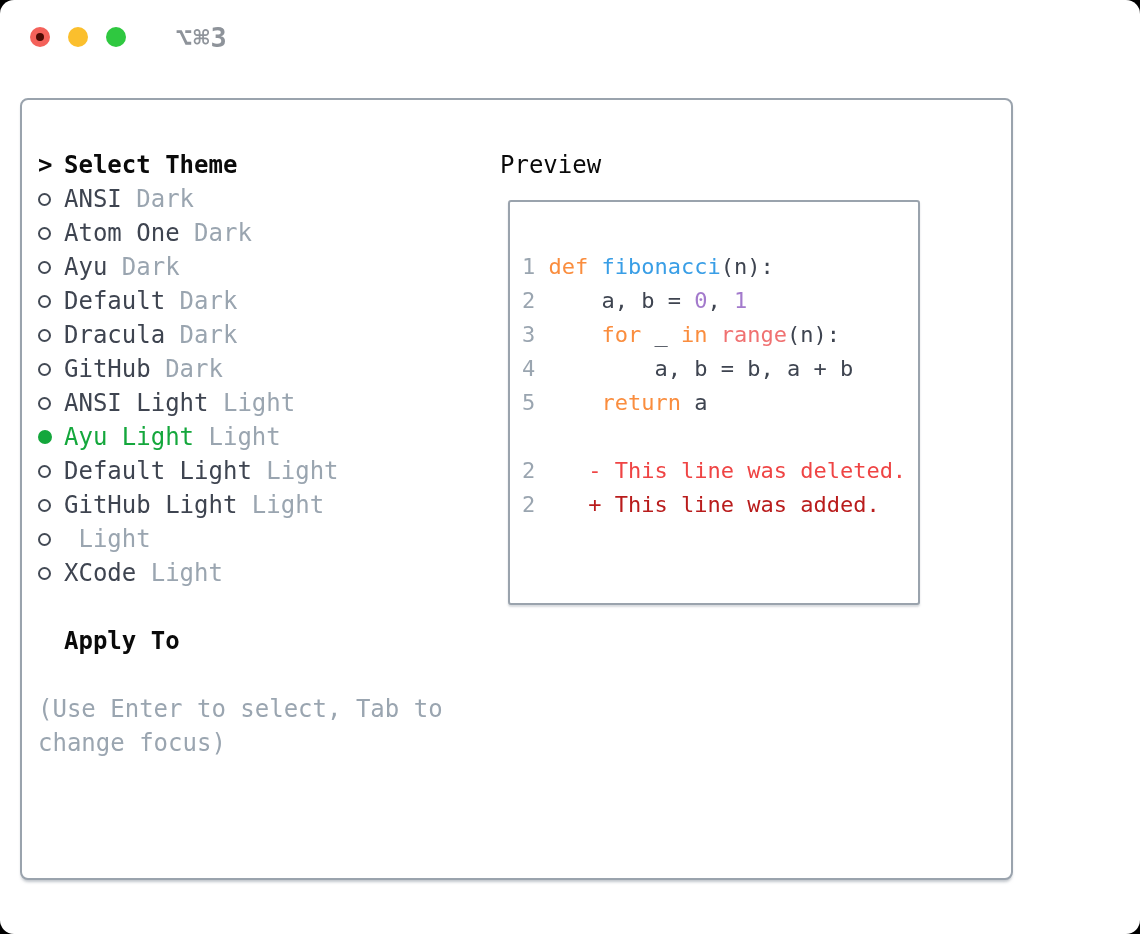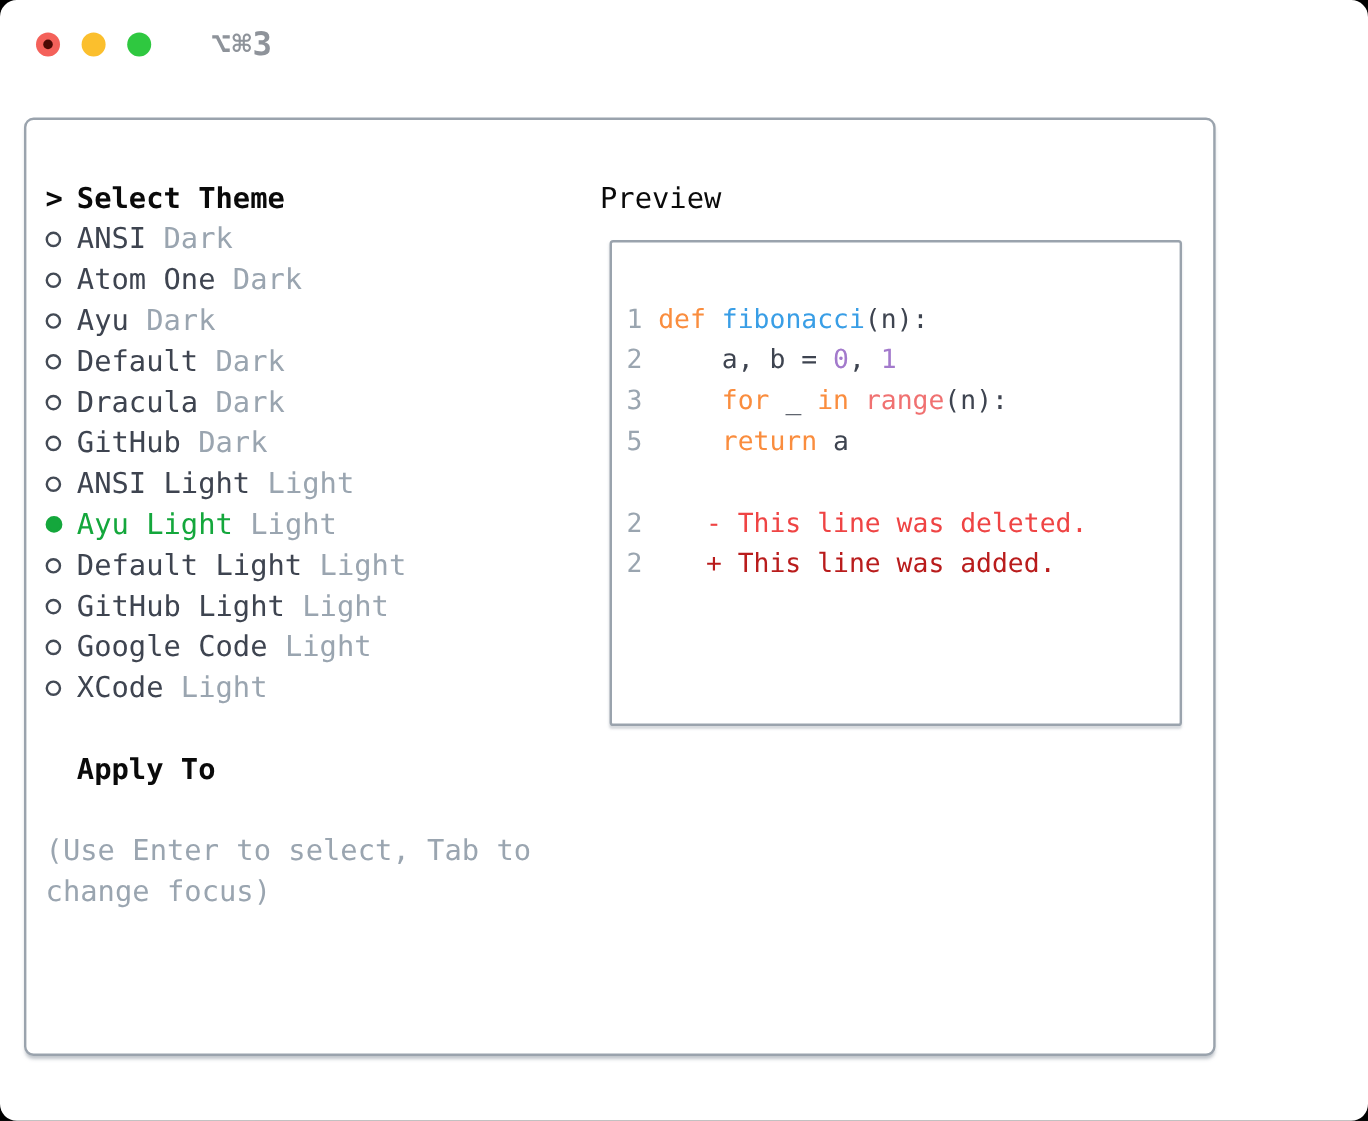--- a/index.html
+++ b/index.html
@@ -33,21 +33,21 @@
   .row.selected .label { color:#14a73c; }
   .row .variant { color:#9aa5b0; }
   .row.header { font-weight:bold; color:#0a0a0a; }
   .row.header .marker { font-weight:bold; }
   .row.spacer { height:34px; }
   .row.help { color:#9aa5b0; }
 
   
   .preview-head { position:absolute; left:478px; top:48px; height:34px; line-height:34px;
                   font-size:24px; font-weight:normal; color:#0a0a0a; }
-  .preview-box { position:absolute; left:486px; top:100px; width:477px; height:405px;
+  .preview-box { position:absolute; left:486px; top:100px; width:412px; height:405px;
                  border:2px solid #9aa3ad; border-radius:3px; background:#fff;
                  padding:48px 0 0 12px; box-shadow:0 2px 2px rgba(140,150,160,.35); }
   .code-line { height:34px; line-height:34px; font-size:22px; white-space:pre; color:#3e4450; }
   .tk-ln  { color:#9aa5b0; }
   .tk-pl  { color:#3e4450; }
   .tk-kw  { color:#fa8d3e; }
   .tk-fn  { color:#399ee6; }
   .tk-bi  { color:#f07171; }
   .tk-nu  { color:#a37acc; }
   .tk-ctx { color:#9aa5b0; }
@@ -111,21 +111,21 @@
           <div class="row">
     <span class="marker"><span class="circ"></span></span>
     <span class="label">Default Light</span><span> </span><span class="variant">Light</span>
   </div>
           <div class="row">
     <span class="marker"><span class="circ"></span></span>
     <span class="label">GitHub Light</span><span> </span><span class="variant">Light</span>
   </div>
           <div class="row">
     <span class="marker"><span class="circ"></span></span>
-    <span class="label">Google Code</span><span> </span><span class="variant">Light</span>
+    <span> </span><span class="variant">Light</span>
   </div>
           <div class="row">
     <span class="marker"><span class="circ"></span></span>
     <span class="label">XCode</span><span> </span><span class="variant">Light</span>
   </div>
         </div>
       <div class="row spacer"></div>
       <div class="row header">
         <span class="marker"></span>
         <span class="label">Apply To</span>
@@ -133,20 +133,21 @@
       <div class="row spacer"></div>
       <div class="row help">(Use Enter to select, Tab to</div>
       <div class="row help">change focus)</div>
     </div>
 
     <div class="preview-head">Preview</div>
     <div class="preview-box" id="preview-box">
         <div class="code-line"><span class="tk-ln">1</span><span class="tk-pl"> </span><span class="tk-kw">def</span><span class="tk-pl"> </span><span class="tk-fn">fibonacci</span><span class="tk-pl">(n):</span></div>
         <div class="code-line"><span class="tk-ln">2</span><span class="tk-pl">     </span><span class="tk-pl">a, b = </span><span class="tk-nu">0</span><span class="tk-pl">, </span><span class="tk-nu">1</span></div>
         <div class="code-line"><span class="tk-ln">3</span><span class="tk-pl">     </span><span class="tk-kw">for</span><span class="tk-pl"> _ </span><span class="tk-kw">in</span><span class="tk-pl"> </span><span class="tk-bi">range</span><span class="tk-pl">(n):</span></div>
+        <div class="code-line"><span class="tk-ln">4</span><span class="tk-pl">         </span><span class="tk-pl">a, b = b, a + b</span></div>
         <div class="code-line"><span class="tk-ln">5</span><span class="tk-pl">     </span><span class="tk-kw">return</span><span class="tk-pl"> a</span></div>
         <div class="code-line"></div>
         <div class="code-line"><span class="tk-ln">2</span><span class="tk-pl">    </span><span class="tk-del">- This line was deleted.</span></div>
         <div class="code-line"><span class="tk-ln">2</span><span class="tk-pl">    </span><span class="tk-add">+ This line was added.</span></div>
       </div>
 
   </div>
 </div>
 
 </body></html>

